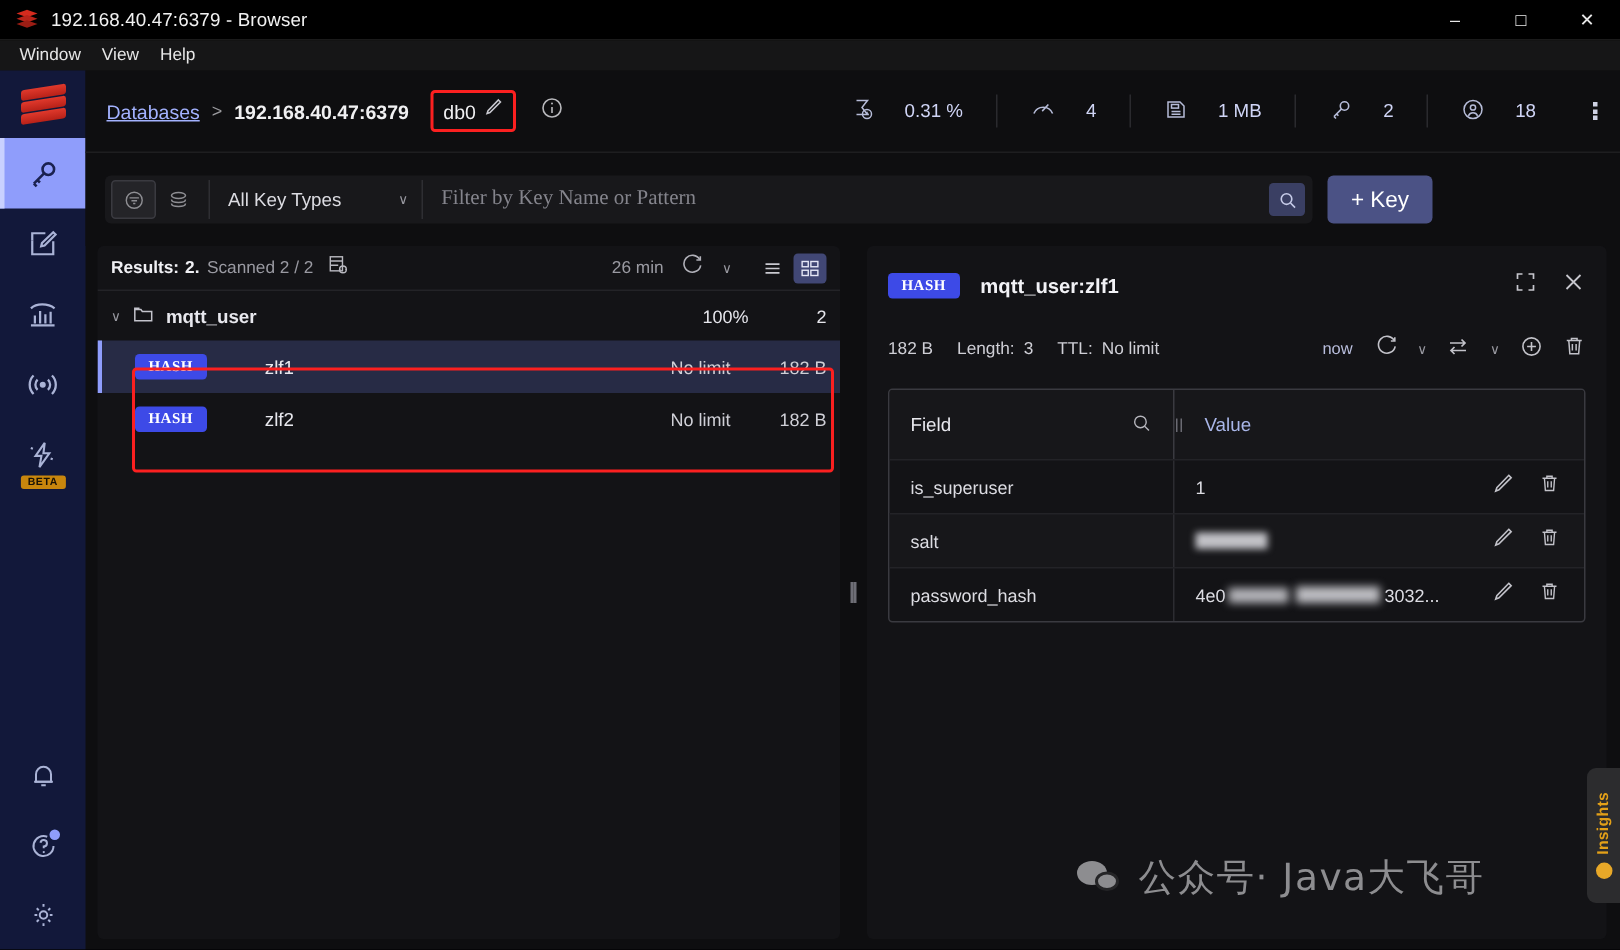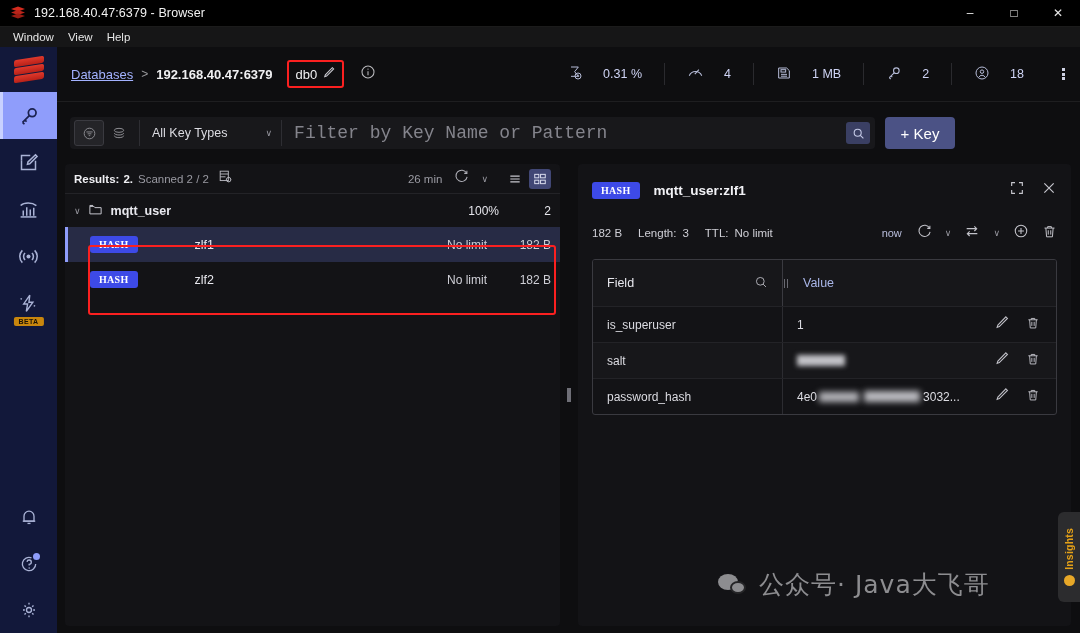--- a/index.html
+++ b/index.html
@@ -111,22 +111,22 @@
   .icon-btn.framed { background: #242428; border: 1px solid #3a3a40; }
   .keytypes {
     display: flex; align-items: center; gap: 38px; padding: 0 9px 0 12px;
     border-left: 1px solid #2e2e33; margin-left: 5px; height: 26px;
   }
   .keytypes .lbl { color: #dcdce2; font-size: 12.5px; }
   .keytypes .chev { color: #9a9aa2; font-size: 9px; }
   .fsep { width: 1px; height: 26px; background: #2e2e33; }
   .finput {
     flex: 1; background: transparent; border: none; outline: none;
-    color: #dcdce2; font-size: 18px; padding: 0 12px;
-    font-family: Liberation Mono, monospace;
+    color: #dcdce2; font-size: 14px; padding: 0 12px;
+    font-family: Liberation Serif, serif;
   }
   .finput::placeholder { color: #84848c; }
   .searchbtn {
     width: 24px; height: 22px; border-radius: 3px; background: #3a3f63;
     display: flex; align-items: center; justify-content: center; margin-right: 5px; color: #c6cbe8;
   }
   .bulk-btn {
     margin-left: 12px; height: 32px; display: flex; align-items: center; gap: 8px;
     padding: 0 14px; border: 1px solid #4b5080; border-radius: 4px;
     color: #f0f0f4; font-size: 12.5px; font-weight: bold; background: transparent;
@@ -177,21 +177,21 @@
     height: 35px; display: flex; align-items: center; padding-left: 25px; padding-right: 9px;
   }
   .keyrow.sel { background: #272b45; }
   .keyrow.sel::before {
     content:''; position:absolute; left:0; width:3px; height:35px; background:#8f9dfb;
   }
   .typebadge {
     background: #3d4ae7; color: #fff; font-size: 10px; font-weight: bold;
     padding: 3px 9px; border-radius: 3px; letter-spacing: .3px; font-family: Liberation Serif, serif;
   }
-  .keyname { color: #e8e8ee; font-size: 12.5px; margin-left: 57px; }
+  .keyname { color: #e8e8ee; font-size: 12.5px; margin-left: 39px; }
   .keyttl { margin-left: auto; color: #cfcfd6; font-size: 12px; }
   .keysize { width: 64px; text-align: right; color: #cfcfd6; font-size: 12px; }
 
   
   .splitter {
     position: absolute; top: 164px; left: 560px; width: 18px; height: 462px;
     display: flex; align-items: center; justify-content: center;
   }
   .splitter .grip { width: 4px; height: 14px; border-left: 2px solid #6e6e76; border-right: 2px solid #6e6e76; }
 

